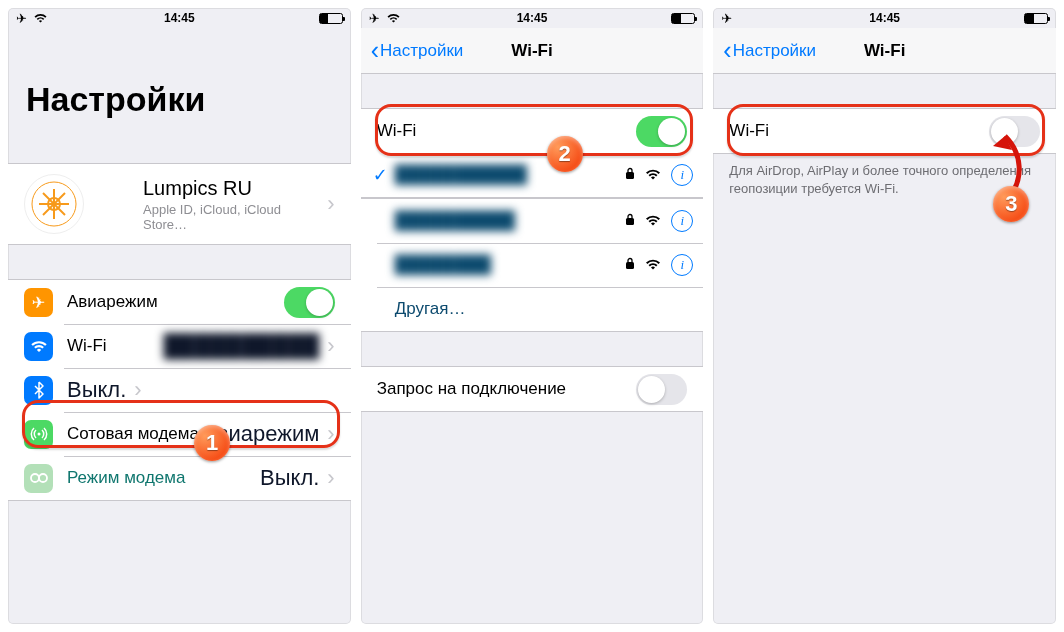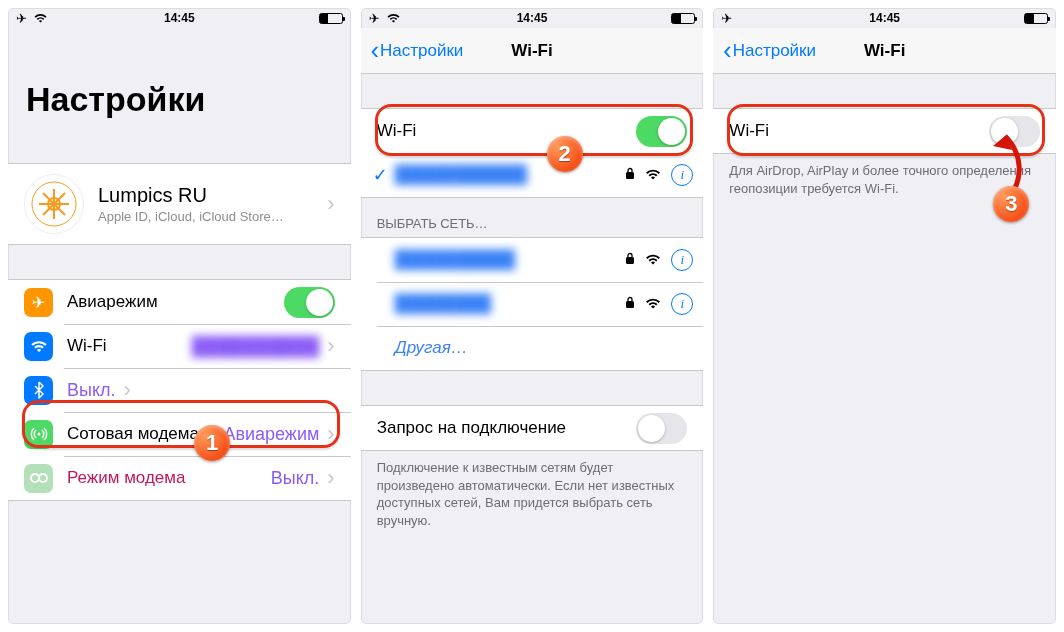--- a/index.html
+++ b/index.html
@@ -20,39 +20,39 @@
 .navbar .title { font-size: 17px; font-weight: 600; position: absolute; left: 50%; transform: translateX(-50%); color: #000; }
 .big-title { font-size: 34px; font-weight: 700; padding: 52px 18px 10px; color: #000; }
 .searchbox { margin: 0 16px 20px; height: 36px; background: rgba(142,142,147,0.12); border-radius: 10px; display: flex; align-items: center; padding: 0 10px; color: #8e8e93; font-size: 17px; gap: 6px; }
 .group { margin-top: 34px; background: #fff; border-top: .5px solid #c8c7cc; border-bottom: .5px solid #c8c7cc; }
 .group-tight { margin-top: 0; }
 .row { min-height: 44px; display: flex; align-items: center; padding: 0 16px 0 16px; position: relative; }
 .row + .row::before { content: ''; position: absolute; top: 0; left: 56px; right: 0; height: .5px; background: #c8c7cc; }
 .row.noicon + .row.noicon::before, .row.noicon::before { left: 16px; }
 .row .icon { width: 29px; height: 29px; border-radius: 7px; margin-right: 14px; display: flex; align-items: center; justify-content: center; color: #fff; font-size: 16px; flex-shrink: 0; }
 .row .label { font-size: 17px; color: #000; flex: 1; }
-.row .value { font-size: 18px; color: #8b5cf6; margin-right: 8px; }
+.row .value { font-size: 22px; color: #0f172a; margin-right: 8px; }
 .row .chevron { color: #c7c7cc; font-size: 22px; font-weight: 400; }
-.account-row { min-height: 80px; }
+.account-row { min-height: 80px; gap: 45px; }
 .account-row .avatar { width: 60px; height: 60px; border-radius: 30px; margin-right: 14px; display: flex; align-items: center; justify-content: center; flex-shrink: 0; background: #fff; border: 1px solid #eee; overflow: hidden; }
 .account-txt .name { font-size: 20px; color: #000; margin-bottom: 2px; }
 .account-txt .sub { font-size: 13px; color: #8e8e93; }
 .toggle { width: 51px; height: 31px; border-radius: 16px; position: relative; flex-shrink: 0; }
 .toggle.on { background: #4cd964; }
 .toggle.off { background: #e5e5ea; }
 .toggle .knob { width: 27px; height: 27px; background: #fff; border-radius: 50%; position: absolute; top: 2px; box-shadow: 0 1px 3px rgba(0,0,0,.25); }
 .toggle.on .knob { right: 2px; }
 .toggle.off .knob { left: 2px; }
 .blurred { filter: blur(4px); color: #999; }
 .section-header { font-size: 13px; color: #6d6d72; padding: 18px 16px 6px; letter-spacing: -0.08px; text-transform: uppercase; }
 .section-footer { font-size: 13px; color: #6d6d72; padding: 8px 16px; line-height: 1.35; }
 .net-row { min-height: 44px; display: flex; align-items: center; padding: 0 10px 0 34px; position: relative; background: #fff; }
 .net-row + .net-row::before { content: ''; position: absolute; top: 0; left: 16px; right: 0; height: .5px; background: #c8c7cc; }
 .net-row .check { position: absolute; left: 12px; color: #007aff; font-size: 18px; }
-.net-row .netname { flex: 1; font-size: 17px; color: #3b82f6; font-style: italic; }
+.net-row .netname { flex: 1; font-size: 17px; color: #0c4a6e; }
 .net-row .icons { display: flex; align-items: center; gap: 10px; }
 .lock-icon, .wifi-icon { color: #000; font-size: 14px; }
 .info-circle { width: 22px; height: 22px; border: 1.5px solid #007aff; border-radius: 50%; color: #007aff; display: flex; align-items: center; justify-content: center; font-size: 13px; font-family: Georgia, serif; font-style: italic; }
 .highlight-box { position: absolute; border: 3px solid #e53118; border-radius: 16px; pointer-events: none; z-index: 10; box-shadow: 0 2px 2px rgba(0,0,0,.15); }
 .badge { position: absolute; width: 36px; height: 36px; border-radius: 50%; background: radial-gradient(circle at 30% 30%, #ff9a5a, #f65019 70%); color: #fff; font-size: 22px; font-weight: 700; display: flex; align-items: center; justify-content: center; z-index: 12; box-shadow: 0 1px 3px rgba(0,0,0,.4), inset 0 2px 4px rgba(255,255,255,.4); text-shadow: 0 1px 1px rgba(0,0,0,.4); }
 .arrow { position: absolute; z-index: 11; pointer-events: none; }
 .arrow-path { stroke: #d5140a; stroke-width: 5; fill: none; }
 .arrow-head { fill: #d5140a; }
 </style>
 </head>
@@ -139,21 +139,21 @@
       <div class="value">Авиарежим</div>
       <span class="chevron">›</span>
     </div>
     <div class="row">
       <div class="icon" style="background:#b3e0b8">
         <svg width="20" height="12" viewBox="0 0 20 12">
             <circle cx="6" cy="6" r="4" stroke="#fff" stroke-width="1.8" fill="none"></circle>
             <circle cx="14" cy="6" r="4" stroke="#fff" stroke-width="1.8" fill="none"></circle>
           </svg>
       </div>
-      <div class="label" style="color:#be185d">Режим модема</div>
+      <div class="label" style="color:#0f766e">Режим модема</div>
       <div class="value">Выкл.</div>
       <span class="chevron">›</span>
     </div>
   </div>
 
   <div class="highlight-box" style="left:14px; top:392px; width:318px; height:48px;"></div>
   <div class="badge" style="left:186px; top:417px;">1</div>
 </div>
 
 <div class="phone">
@@ -201,21 +201,20 @@
         <span class="wifi-icon">
           <svg width="16" height="12" viewBox="0 0 16 12">
               <path d="M8 11.5 L6 9.5 a2.8 2.8 0 0 1 4 0 z M3.5 7 a6.4 6.4 0 0 1 9 0 l-1.4 1.4 a4.4 4.4 0 0 0 -6.2 0 z M1 4.5 a10 10 0 0 1 14 0 l-1.4 1.4 a8 8 0 0 0 -11.2 0 z" fill="#000"></path>
             </svg>
         </span>
         <span class="info-circle">i</span>
       </div>
     </div>
   </div>
 
-  <div class="section-header">ВЫБРАТЬ СЕТЬ…</div>
   <div class="group group-tight">
     <div class="net-row">
       <div class="netname blurred">██████████</div>
       <div class="icons">
         <span class="lock-icon"><svg width="10" height="13" viewBox="0 0 10 13">
               <rect x="1" y="5" width="8" height="7" rx="1.5" fill="#000"></rect>
               <path d="M3 5 V3.5 a2 2 0 0 1 4 0 V5" stroke="#000" stroke-width="1.3" fill="none"></path>
             </svg></span>
         <span class="wifi-icon"><svg width="16" height="12" viewBox="0 0 16 12">
               <path d="M8 11.5 L6 9.5 a2.8 2.8 0 0 1 4 0 z M3.5 7 a6.4 6.4 0 0 1 9 0 l-1.4 1.4 a4.4 4.4 0 0 0 -6.2 0 z M1 4.5 a10 10 0 0 1 14 0 l-1.4 1.4 a8 8 0 0 0 -11.2 0 z" fill="#000"></path>
@@ -242,21 +241,20 @@
   </div>
 
   <div class="group" style="margin-top:34px">
     <div class="row noicon">
       <div class="label">Запрос на подключение</div>
       <div class="toggle off">
           <div class="knob"></div>
         </div>
     </div>
   </div>
-  <div class="section-footer">Подключение к известным сетям будет произведено автоматически. Если нет известных доступных сетей, Вам придется выбрать сеть вручную.</div>
 
   <div class="highlight-box" style="left:14px; top:96px; width:318px; height:52px;"></div>
   <div class="badge" style="left:186px; top:128px;">2</div>
 </div>
 
 <div class="phone">
   <div class="statusbar">
     <div class="left">
       <span class="airplane-icon">✈</span>
     </div>

